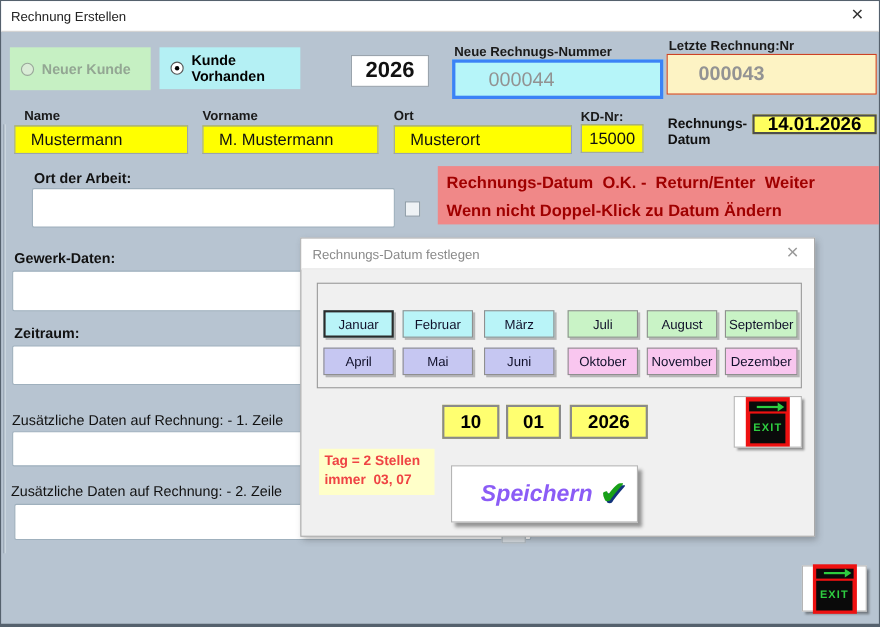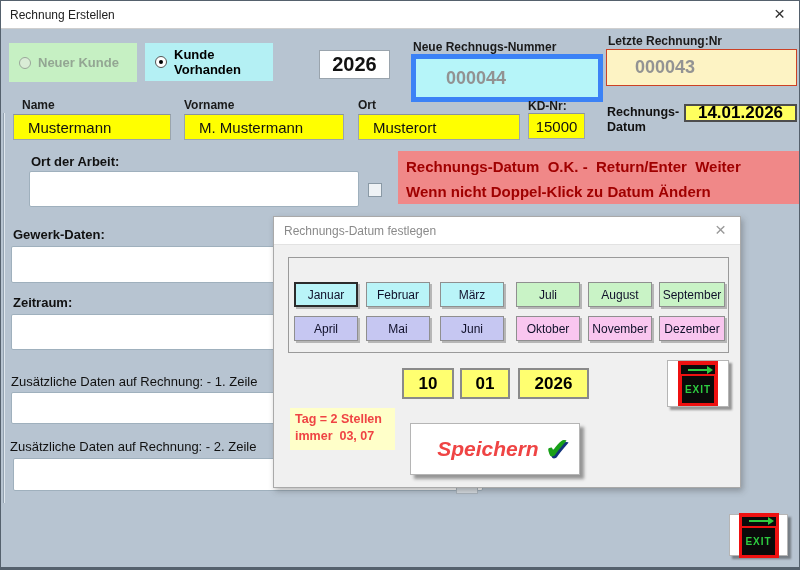--- a/index.html
+++ b/index.html
@@ -15,21 +15,21 @@
   .radio-box{position:absolute;display:flex;align-items:center;gap:7px;padding-left:10px;}
   #box-new{left:8px;top:42px;width:128px;height:39px;background:#c6f0c3;}
   #box-exist{left:144px;top:42px;width:128px;height:38px;background:#b4f0f4;}
   .radio{width:12px;height:12px;border-radius:50%;background:#fff;border:1px solid #555;position:relative;flex:0 0 auto;}
   .radio.gray{border-color:#9aa79a;background:#d9ecd6;}
   .radio.checked::after{content:'';position:absolute;left:3px;top:3px;width:4px;height:4px;border-radius:50%;background:#000;}
   #box-new span.txt{font-weight:bold;font-size:13px;color:#93a693;}
   #box-exist span.txt{font-weight:bold;font-size:13px;color:#000000;}
   #year-box{position:absolute;left:318px;top:49px;width:71px;height:29px;background:#fff;border:1px solid #9aa4ad;text-align:center;font-weight:bold;font-size:20px;color:#111;line-height:27px;}
   #lbl-new-invoice{position:absolute;left:412px;top:39px;font-weight:bold;}
-  #fld-new-invoice{position:absolute;left:410px;top:53px;width:192px;height:48px;background:#b6f5f9;border:5px solid #3b82f6;color:#929292;font-weight:bold;font-size:18px;padding-left:30px;}
+  #fld-new-invoice{position:absolute;left:410px;top:53px;width:192px;height:36px;background:#b6f5f9;border:3px solid #3b82f6;color:#929292;font-weight:normal;font-size:18px;padding-left:30px;}
   #lbl-last-invoice{position:absolute;left:607px;top:33px;font-weight:bold;}
   #fld-last-invoice{position:absolute;left:605px;top:48px;width:191px;height:37px;background:#fdf3c4;border:1px solid #cc4125;color:#939393;font-weight:bold;font-size:18px;padding-left:28px;}
 
   
   .ylw{background:#ffff00;border:1px solid #9aa4ad;border-top-color:#8a949d;font-size:15px;color:#111;}
   #lbl-name{position:absolute;left:11px;top:97px;font-weight:bold;padding-left:10px;}
   #fld-name{position:absolute;left:12px;top:113px;width:158px;height:26px;padding-left:14px;}
   #lbl-vorname{position:absolute;left:183px;top:97px;font-weight:bold;}
   #fld-vorname{position:absolute;left:183px;top:113px;width:160px;height:26px;padding-left:14px;}
   #lbl-ort{position:absolute;left:357px;top:97px;font-weight:bold;}
@@ -77,21 +77,21 @@
   #fld-year{left:244px;width:71px;}
 
   .exit-btn{background:#fff;border:1px solid #b5b5b5;box-shadow:3px 3px 2px rgba(40,40,40,0.45);display:flex;align-items:center;justify-content:center;cursor:pointer;}
   .exit-red{background:#ee1111;padding:4px 3px 3px 3px;display:flex;flex-direction:column;align-items:center;gap:2px;}
   .arrow-band{width:34px;height:9px;background:#0a0a0a;display:flex;align-items:center;justify-content:center;}
   .arrow-line{position:relative;width:20px;height:2px;background:#2ecc40;}
   .arrow-line::after{content:'';position:absolute;right:-5px;top:-3px;border-left:6px solid #2ecc40;border-top:4px solid transparent;border-bottom:4px solid transparent;}
   .exit-word{background:#0a0a0a;color:#2ecc40;font-weight:bold;font-size:10px;letter-spacing:1px;padding:8px 3px;line-height:11px;}
   #dlg-exit{position:absolute;left:393px;top:143px;width:62px;height:47px;}
   #btn-save{position:absolute;left:136px;top:206px;width:170px;height:52px;background:#fff;border:1px solid #b5b5b5;box-shadow:4px 4px 3px rgba(40,40,40,0.45);display:flex;align-items:center;justify-content:center;gap:6px;cursor:pointer;}
-  #btn-save .savetxt{font-weight:bold;font-style:italic;font-size:21px;color:#ef4444;margin-left:17px;}
+  #btn-save .savetxt{font-weight:bold;font-style:italic;font-size:21px;color:#8b5cf6;margin-left:17px;}
   #btn-save .check{font-size:30px;color:#18a018;text-shadow:2px 2px 0 #12337c;line-height:30px;}
   #handle{position:absolute;left:455px;top:486px;width:22px;height:7px;background:#d7dde2;border:1px solid #aab4bc;}
   #main-exit{position:absolute;left:728px;top:513px;width:59px;height:42px;}
 </style>
 </head>
 <body>
 
 <div id="window">
 
   <div id="titlebar">

